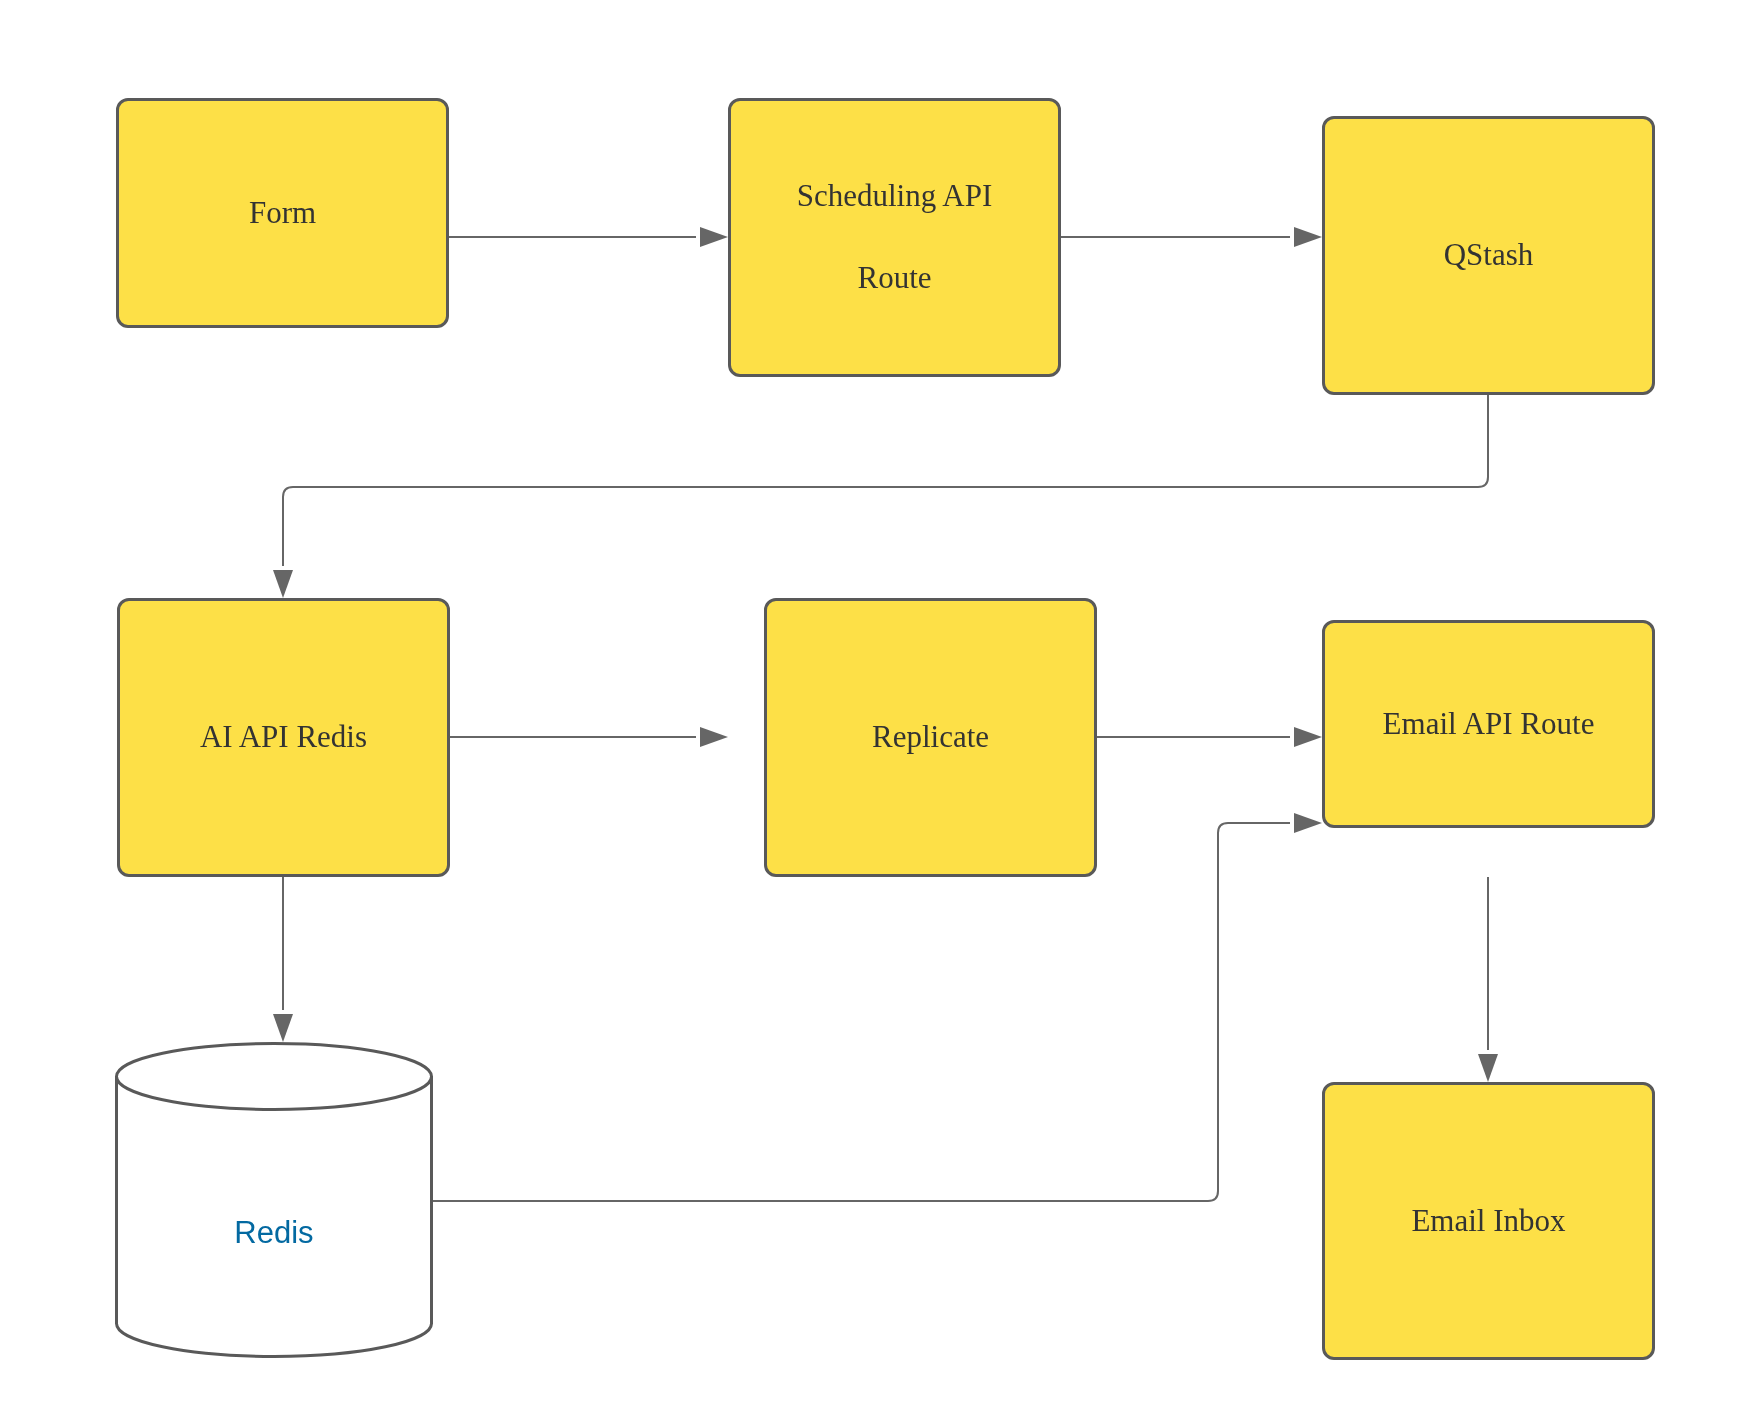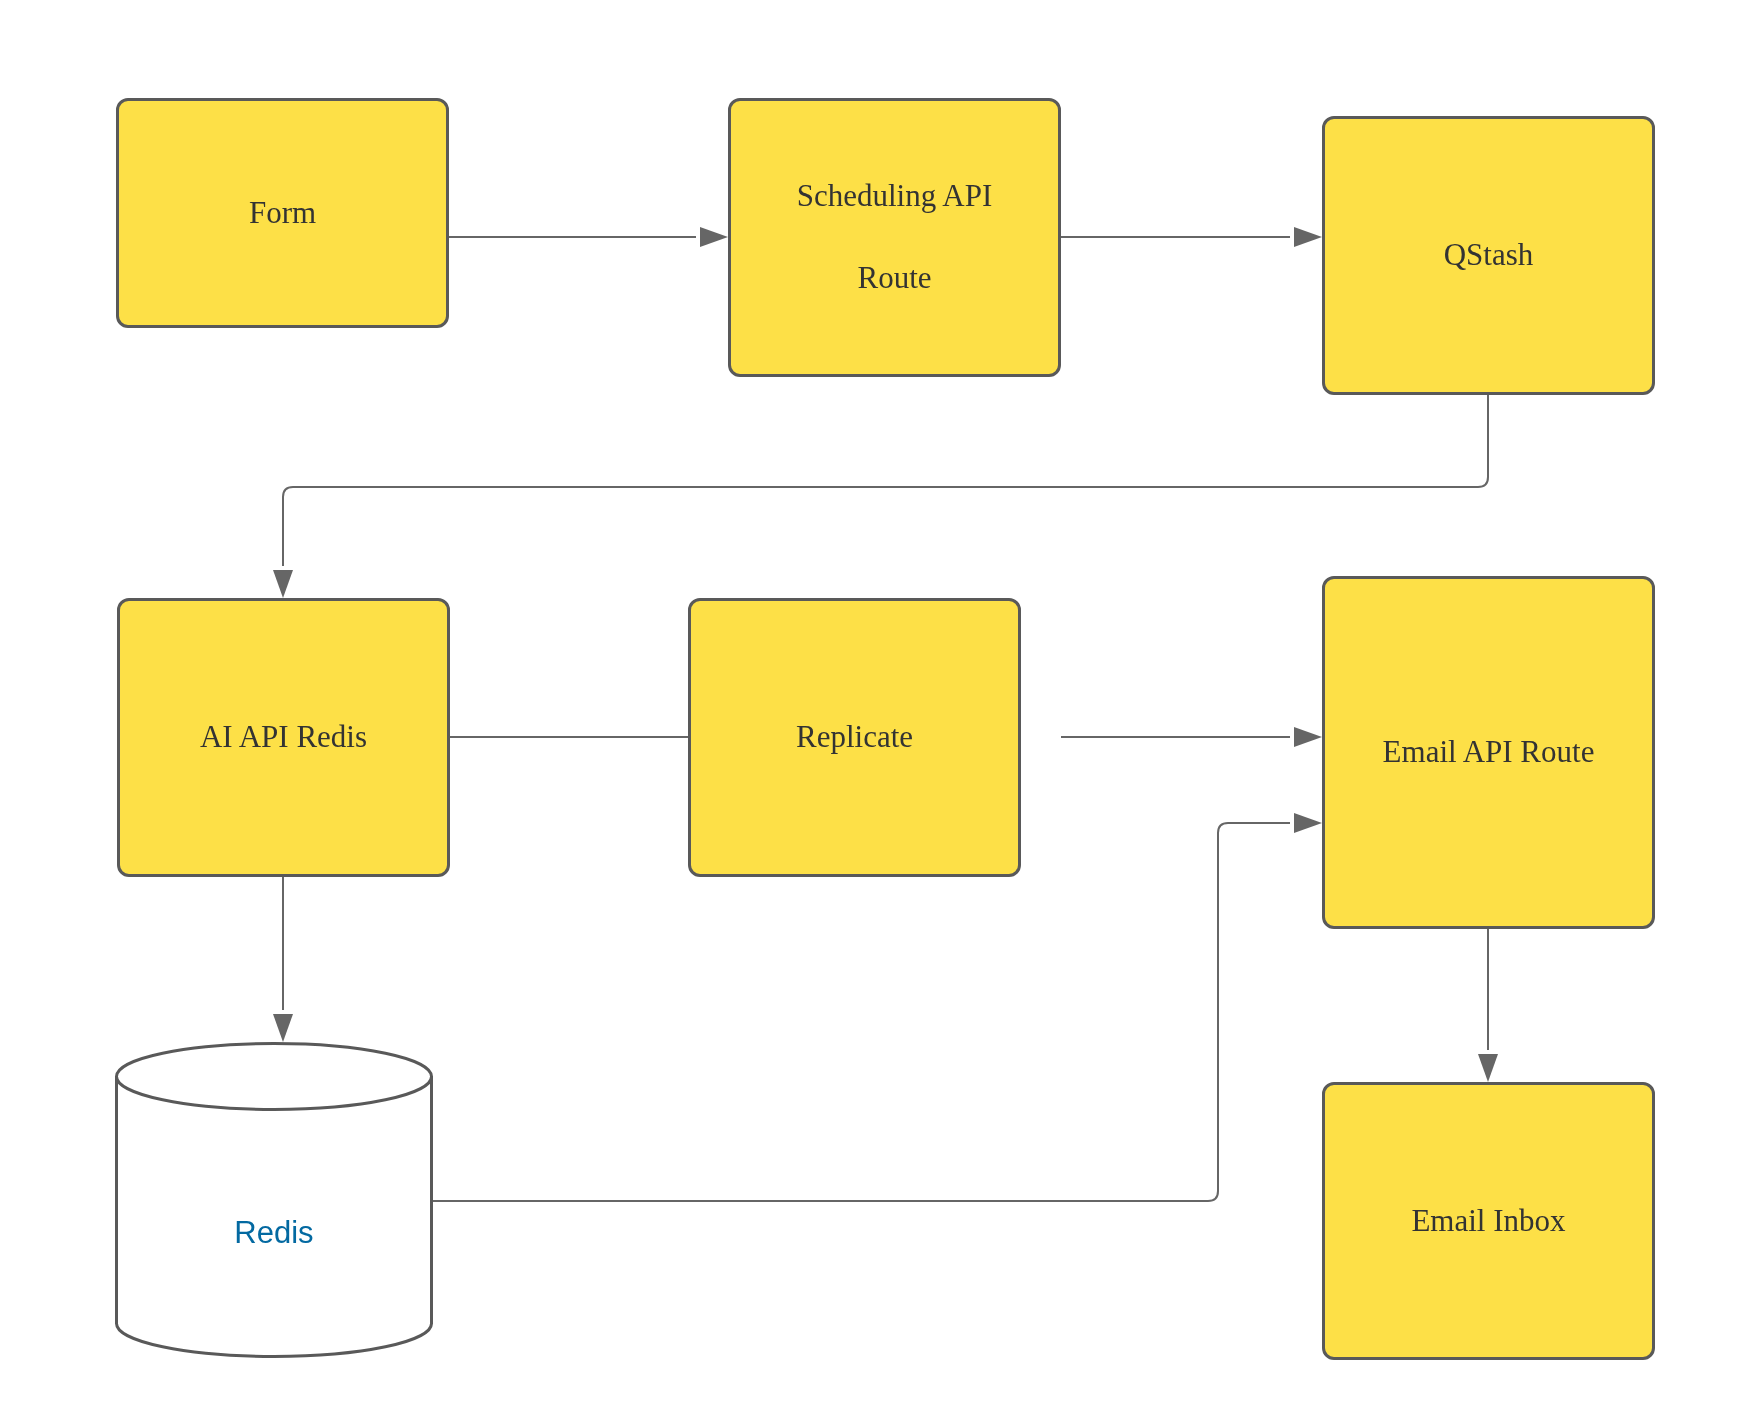--- a/index.html
+++ b/index.html
@@ -61,22 +61,22 @@
     justify-content: center;
     color: #0369a1;
     font-size: 31px;
     text-align: center;
   }
   
   .n-form        { left: 116px;  top: 98px;   width: 333px; height: 230px; }
   .n-scheduling  { left: 728px;  top: 98px;   width: 333px; height: 279px; }
   .n-qstash      { left: 1322px; top: 84px;   width: 333px; height: 279px; margin-top: 32px; }
   .n-ai          { left: 117px;  top: 598px;  width: 333px; height: 279px; }
-  .n-replicate   { left: 688px;  top: 598px;  width: 333px; height: 279px; align-items: center; }
-  .n-email-api   { left: 1322px; top: 576px;  width: 333px; height: 353px; align-items: center; }
+  .n-replicate   { left: 764px;  top: 598px;  width: 333px; height: 279px; align-items: center; }
+  .n-email-api   { left: 1322px; top: 620px;  width: 333px; height: 208px; align-items: center; }
   .n-email-inbox { left: 1322px; top: 1082px; width: 333px; height: 278px; }
   .n-redis       { left: 115px;  top: 1042px; width: 318px; height: 316px; }
 </style>
 </head>
 <body>
 
 <div class="canvas">
 
   <svg class="edges-layer" viewBox="0 0 1755 1422" xmlns="http://www.w3.org/2000/svg">
     <g stroke="#666666" stroke-width="2" fill="none">

